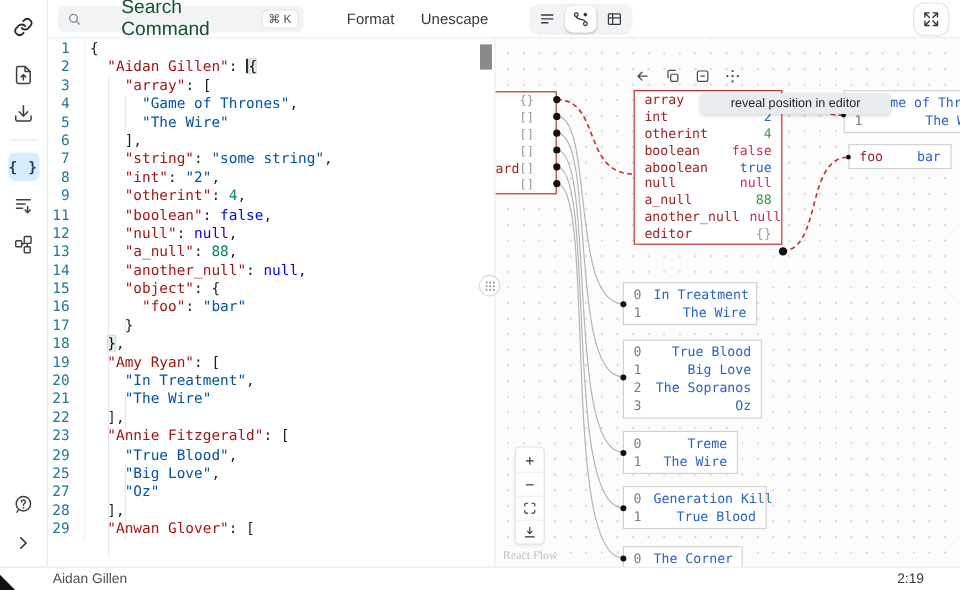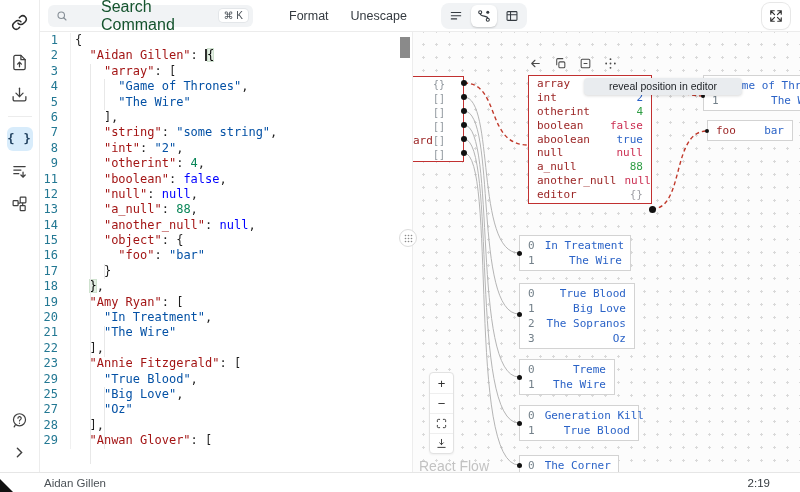--- a/index.html
+++ b/index.html
@@ -85,22 +85,22 @@
   .node-toolbar svg { width:13px; height:13px; }
   .tooltip { position:absolute; left:171px; top:46px; background:#e9ecef; color:#212529;
     font-family:"Liberation Sans",sans-serif; font-size:10.5px; padding:2px 25px 3px;
     border-radius:4px; z-index:5; box-shadow:0 1px 3px rgba(0,0,0,.15); white-space:nowrap; }
   .zoom-panel { position:absolute; left:16px; top:340px; width:25px; background:#fff;
     border:1px solid #e2e2e2; border-radius:4px; z-index:4; box-shadow:0 1px 2px rgba(0,0,0,.05); }
   .zp-btn { width:100%; height:20px; display:flex; align-items:center; justify-content:center;
     color:#2f2f2f; cursor:pointer; font-family:"Liberation Sans",sans-serif; font-size:13px; }
   .zp-btn + .zp-btn { border-top:1px solid #efefef; }
   .zp-btn svg { width:11px; height:11px; }
-  .attribution { position:absolute; left:6px; top:426px; font-family:Liberation Sans, sans-serif;
-    font-size:14px; color:#c2c2c2; z-index:4; }
+  .attribution { position:absolute; left:6px; top:426px; font-family:Liberation Serif, serif;
+    font-size:10px; color:#c2c2c2; z-index:4; }
 
   
   .statusbar { grid-column:1/4; grid-row:3; border-top:1px solid #e6e6e6; display:flex;
     align-items:center; font-size:11.5px; color:#4c5257; padding:0 30px 0 44px; background:#fff; }
   .sb-right { margin-left:auto; color:#33393e; }
   .drag-handle { position:absolute; left:399px; top:229px; width:18px; height:18px; background:#fff;
     border:1px solid #dcdcdc; border-radius:50%; z-index:6; display:flex; align-items:center;
     justify-content:center; color:#8a8a8a; cursor:col-resize; }
   .drag-handle svg { width:9px; height:9px; }
   .cursor-wedge { position:absolute; left:0; bottom:0; width:13px; height:13px; background:#111;

